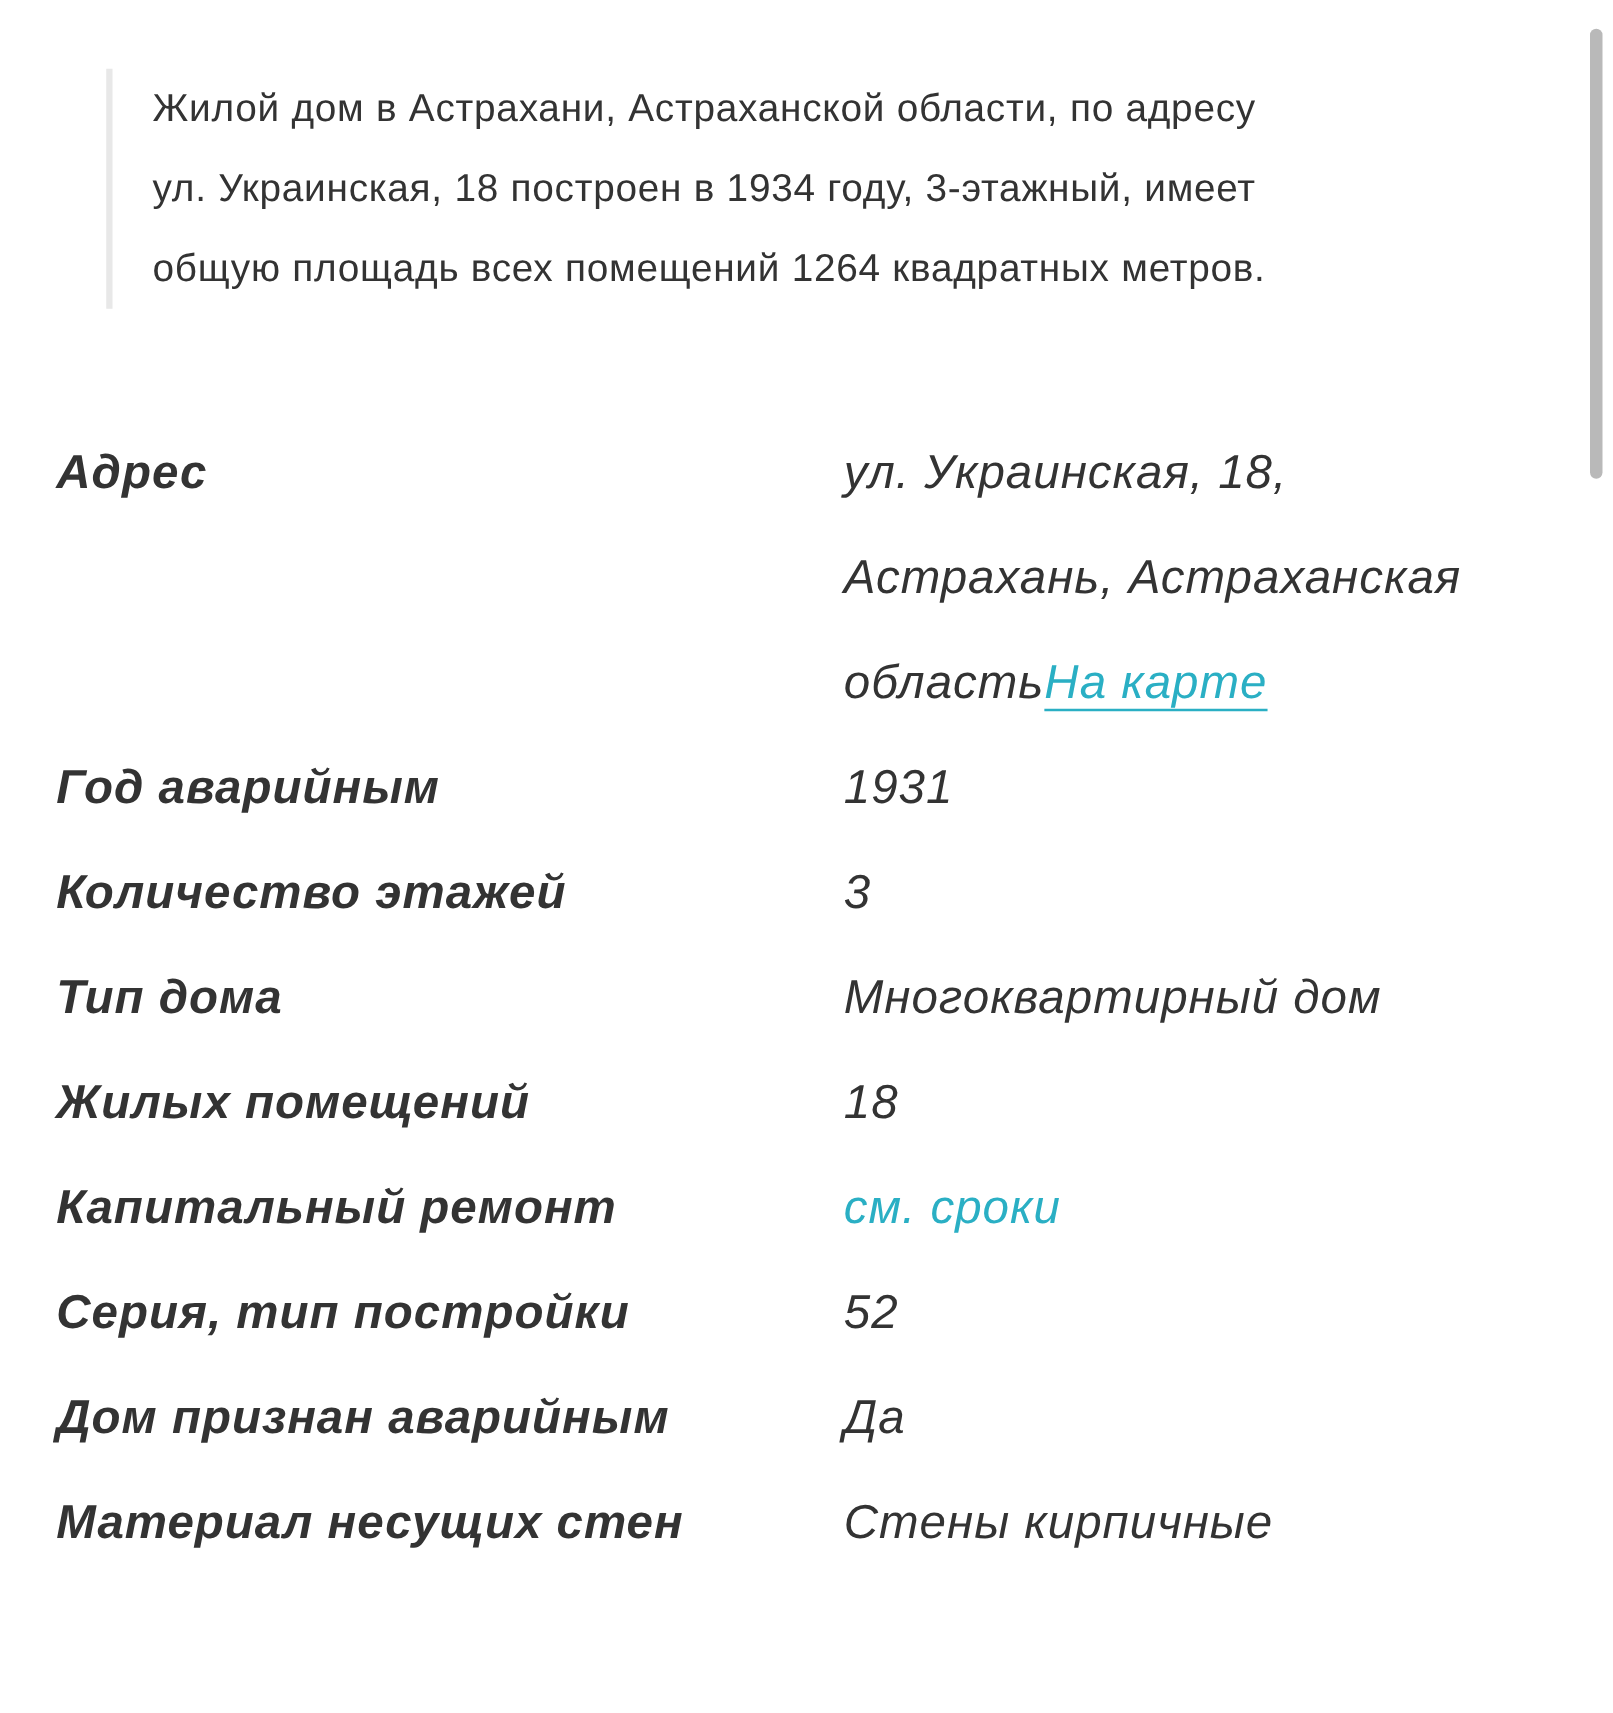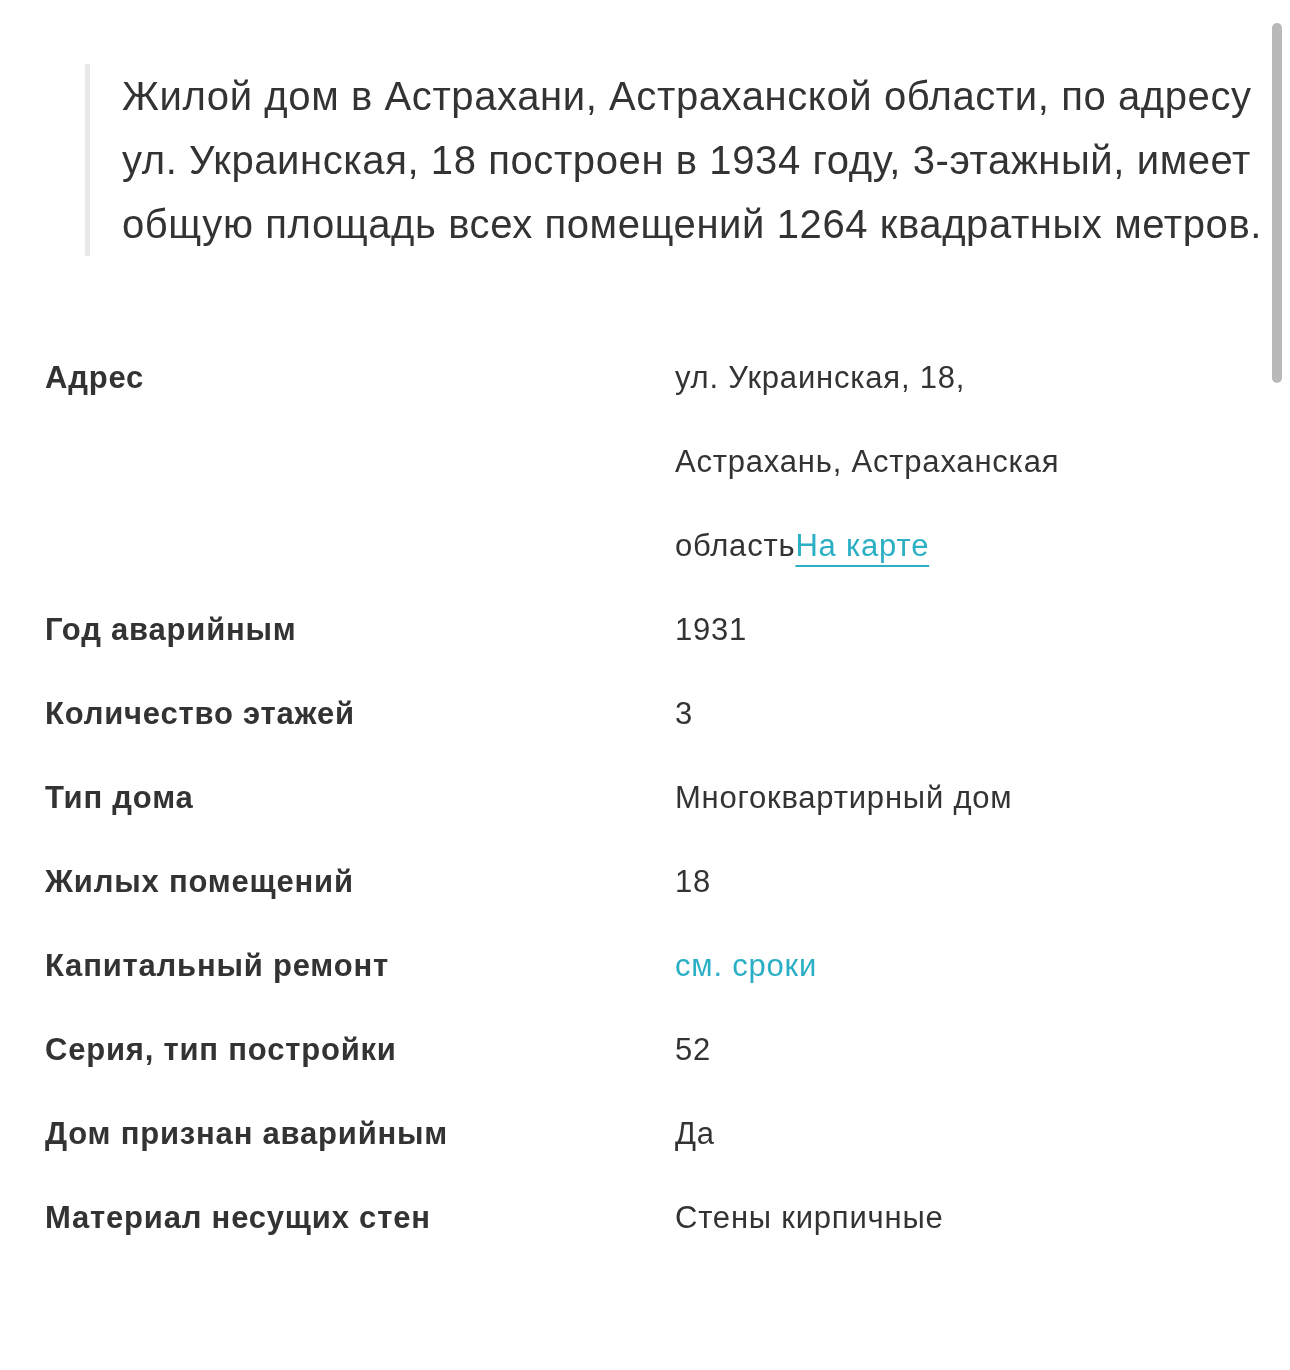--- a/index.html
+++ b/index.html
@@ -25,39 +25,40 @@
     color: var(--text-color);
   }
   
   .summary-quote {
     position: absolute;
     top: 24px;
     left: 45px;
     width: 1165px;
     border-left: 5px solid var(--quote-border-color);
     padding: 0 0 0 32px;
-    font-size: 40px;
+    font-size: 31px;
     letter-spacing: 0.6px;
     line-height: 64px;
     color: var(--text-color);
   }
   .summary-line { display: block; white-space: nowrap; }
   
   .details-table {
     position: absolute;
     top: 336px;
     left: 45px;
     border-collapse: collapse;
   }
   .details-table td {
     vertical-align: top;
     padding: 0;
-    font-size: 31px;
+    font-size: 38px;
     letter-spacing: 0.8px;
     line-height: 84px;
+    font-style: italic;
   }
   td.row-label {
     width: 630px;
     font-weight: 700;
     padding-right: 20px;
   }
   td.row-value {
     width: 565px;
   }
   .value-line { white-space: nowrap; }

